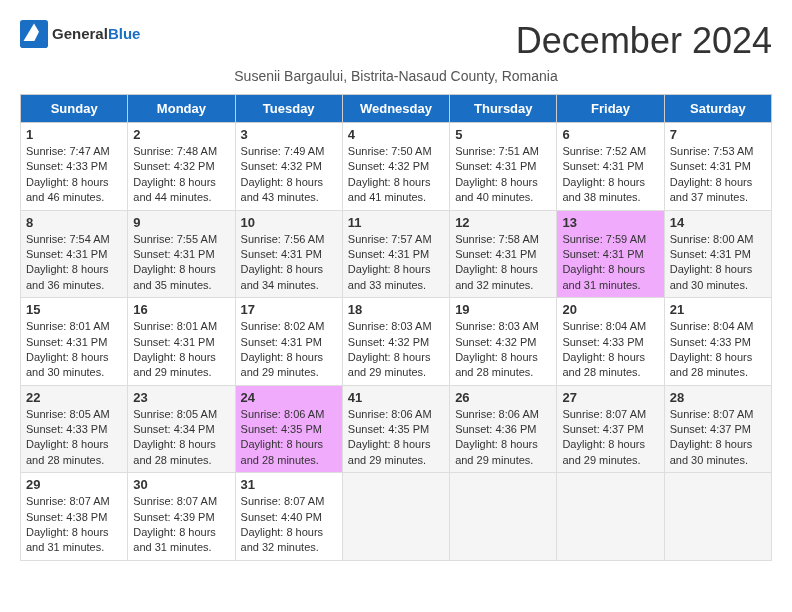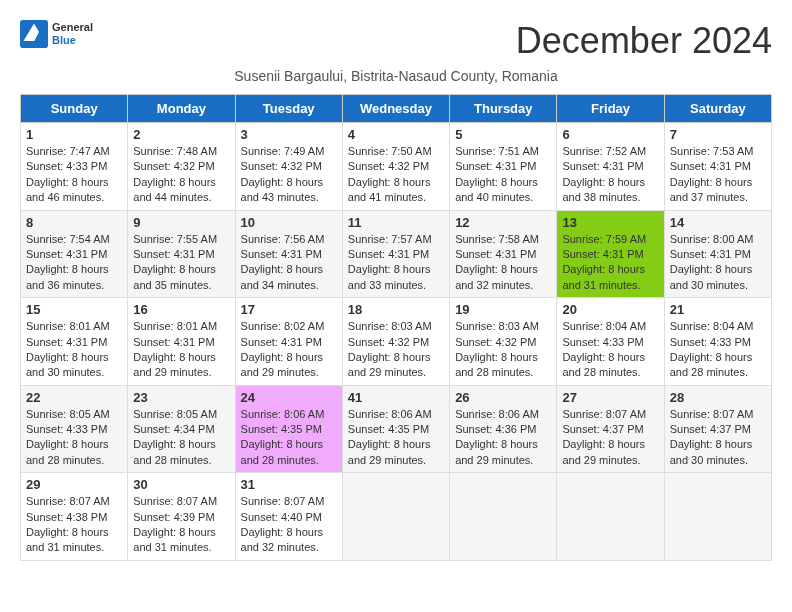--- a/index.html
+++ b/index.html
@@ -15,22 +15,22 @@
       align-items: flex-start;
       justify-content: space-between;
       margin-bottom: 6px;
     }
     .logo {
       display: flex;
       align-items: center;
     }
     .logo-text {
       display: flex;
-      flex-direction: column;
-      font-size: 11px;
+      flex-direction: row;
+      font-size: 15px;
       font-weight: bold;
       color: #333;
       line-height: 1.2;
     }
     .logo-text span:first-child { color: #333; }
     .logo-icon {
       width: 28px;
       height: 28px;
       margin-right: 4px;
     }
@@ -214,21 +214,21 @@
         </div>
       </td>
         <td style="background: rgb(245, 245, 245);">
         <span class="day-num">12</span>
         <div class="day-info">
           Sunrise: 7:58 AM<br>
           Sunset: 4:31 PM<br>
           Daylight: 8 hours and 32 minutes.
         </div>
       </td>
-        <td style="background: #84cc16;">
+        <td style="background: #f0abfc;">
         <span class="day-num">13</span>
         <div class="day-info">
           Sunrise: 7:59 AM<br>
           Sunset: 4:31 PM<br>
           Daylight: 8 hours and 31 minutes.
         </div>
       </td>
         <td style="background: rgb(245, 245, 245);">
         <span class="day-num">14</span>
         <div class="day-info">

